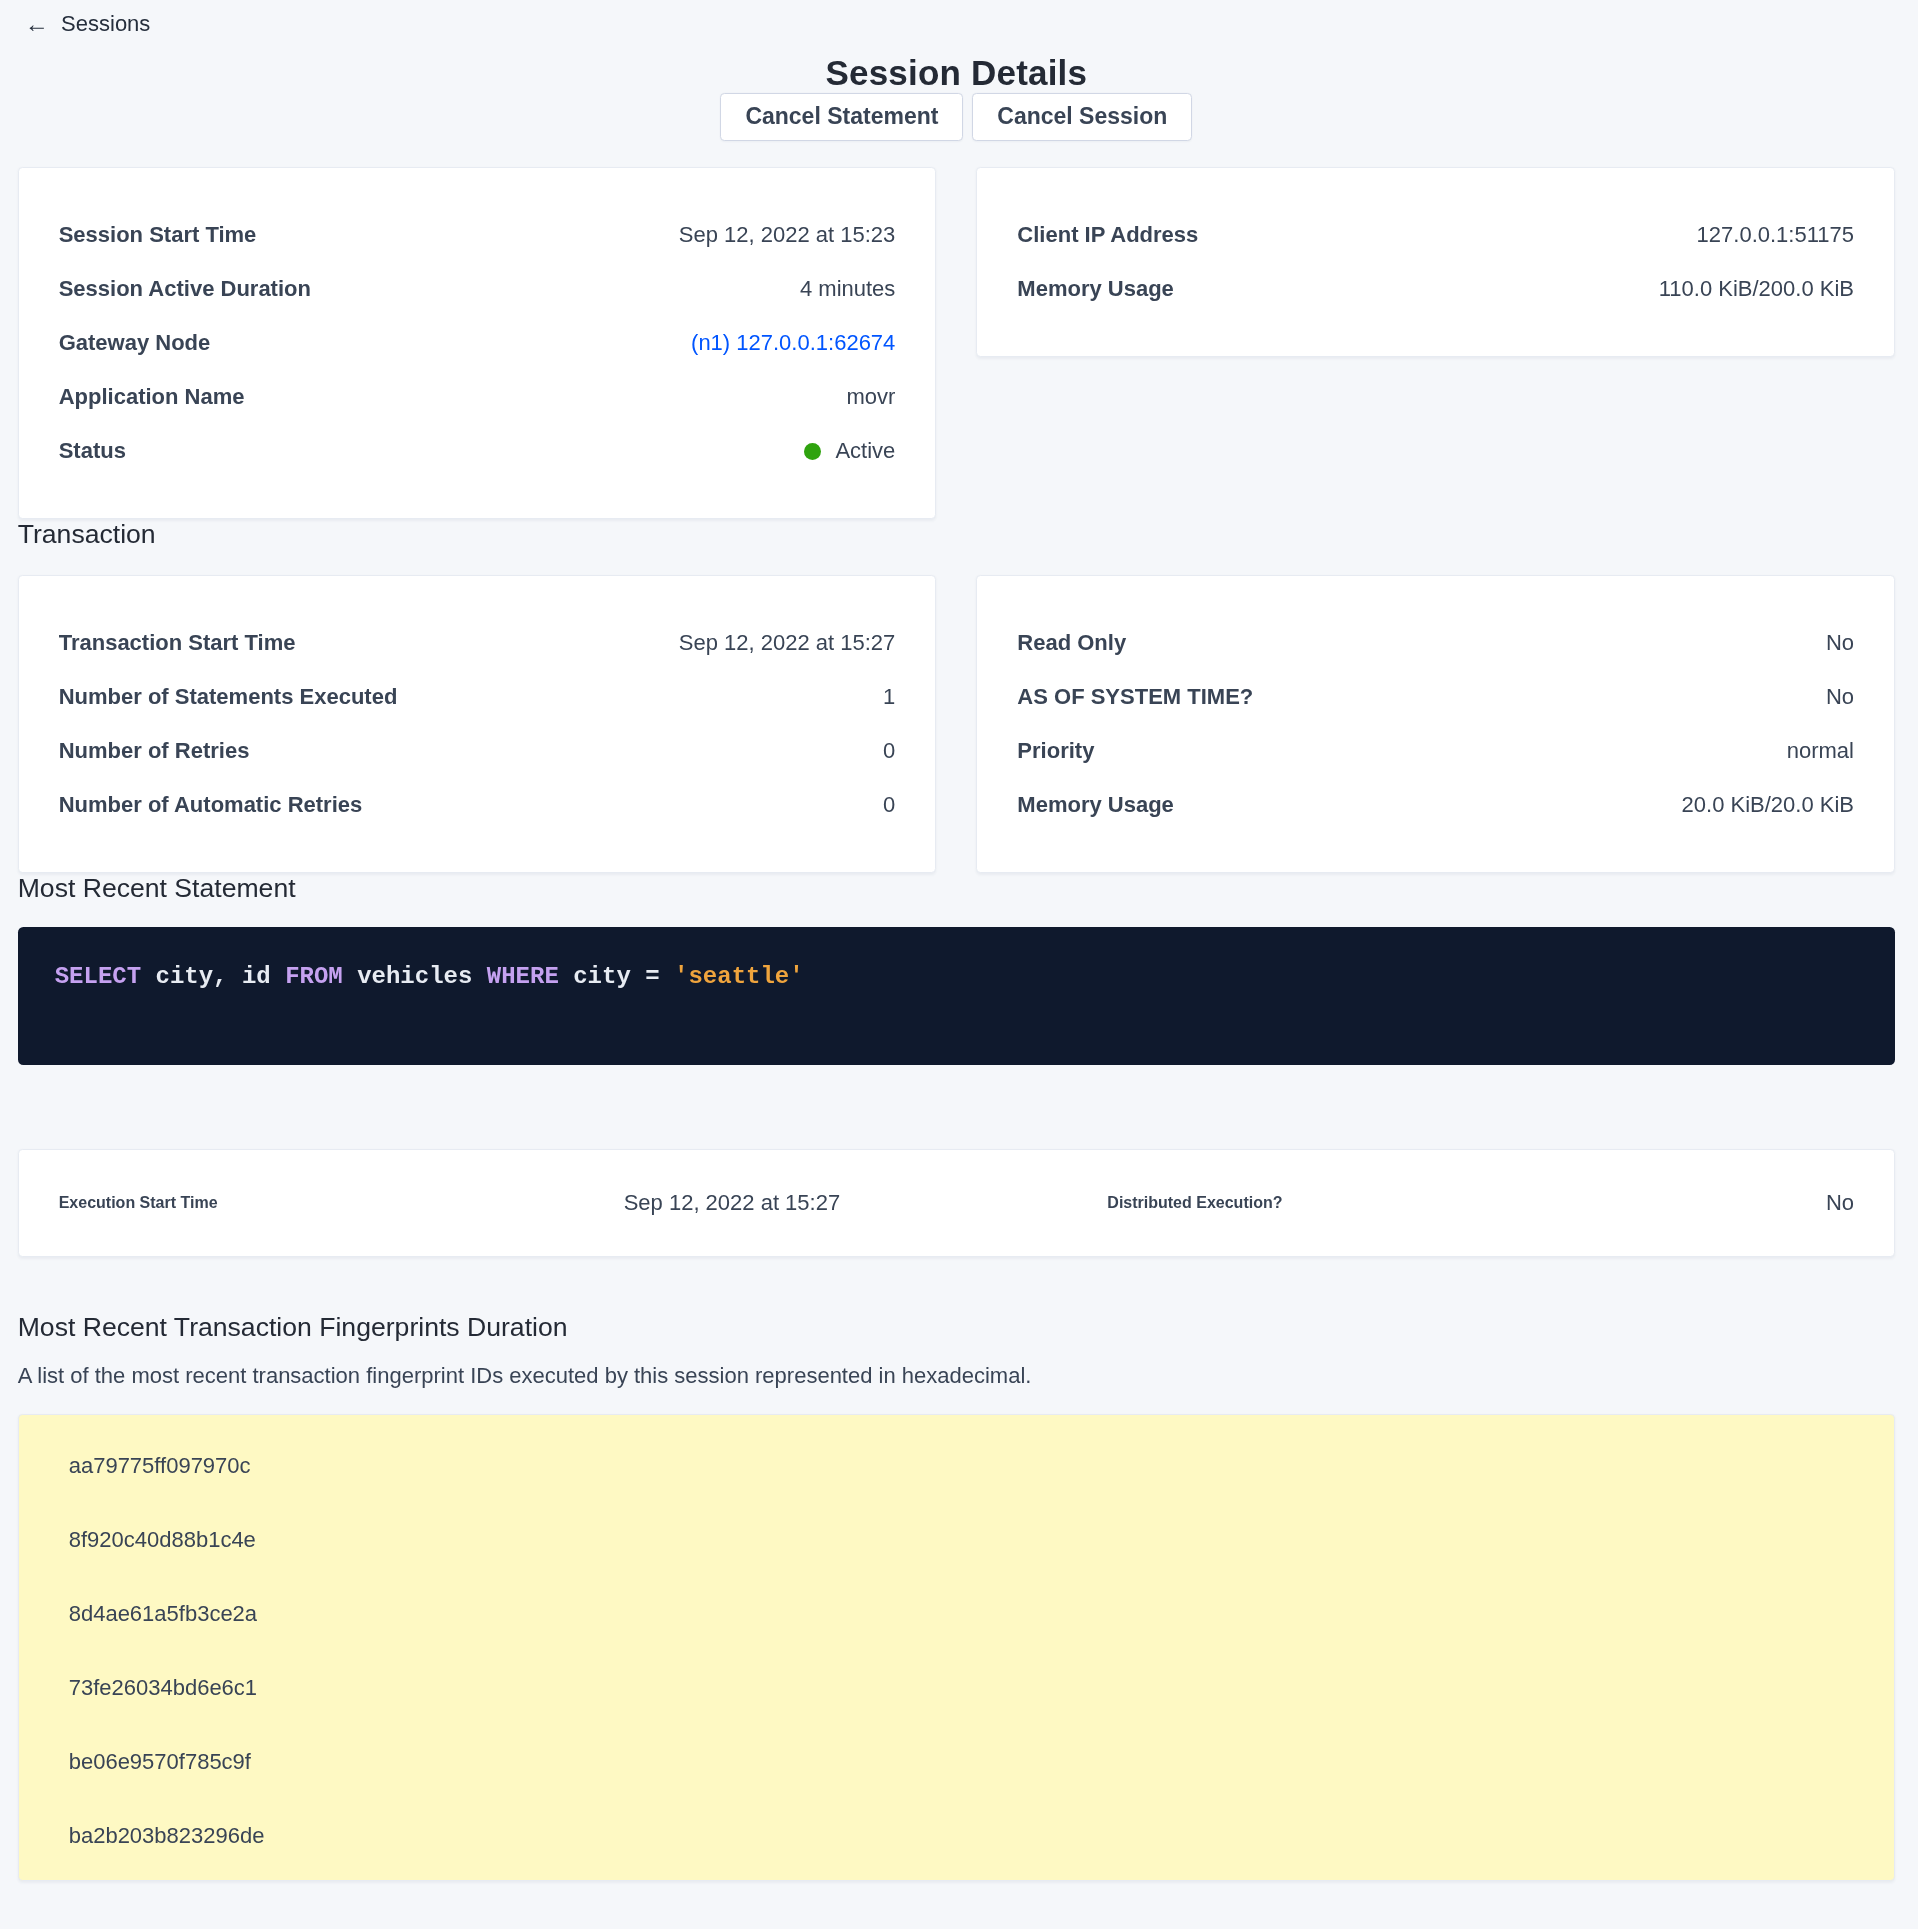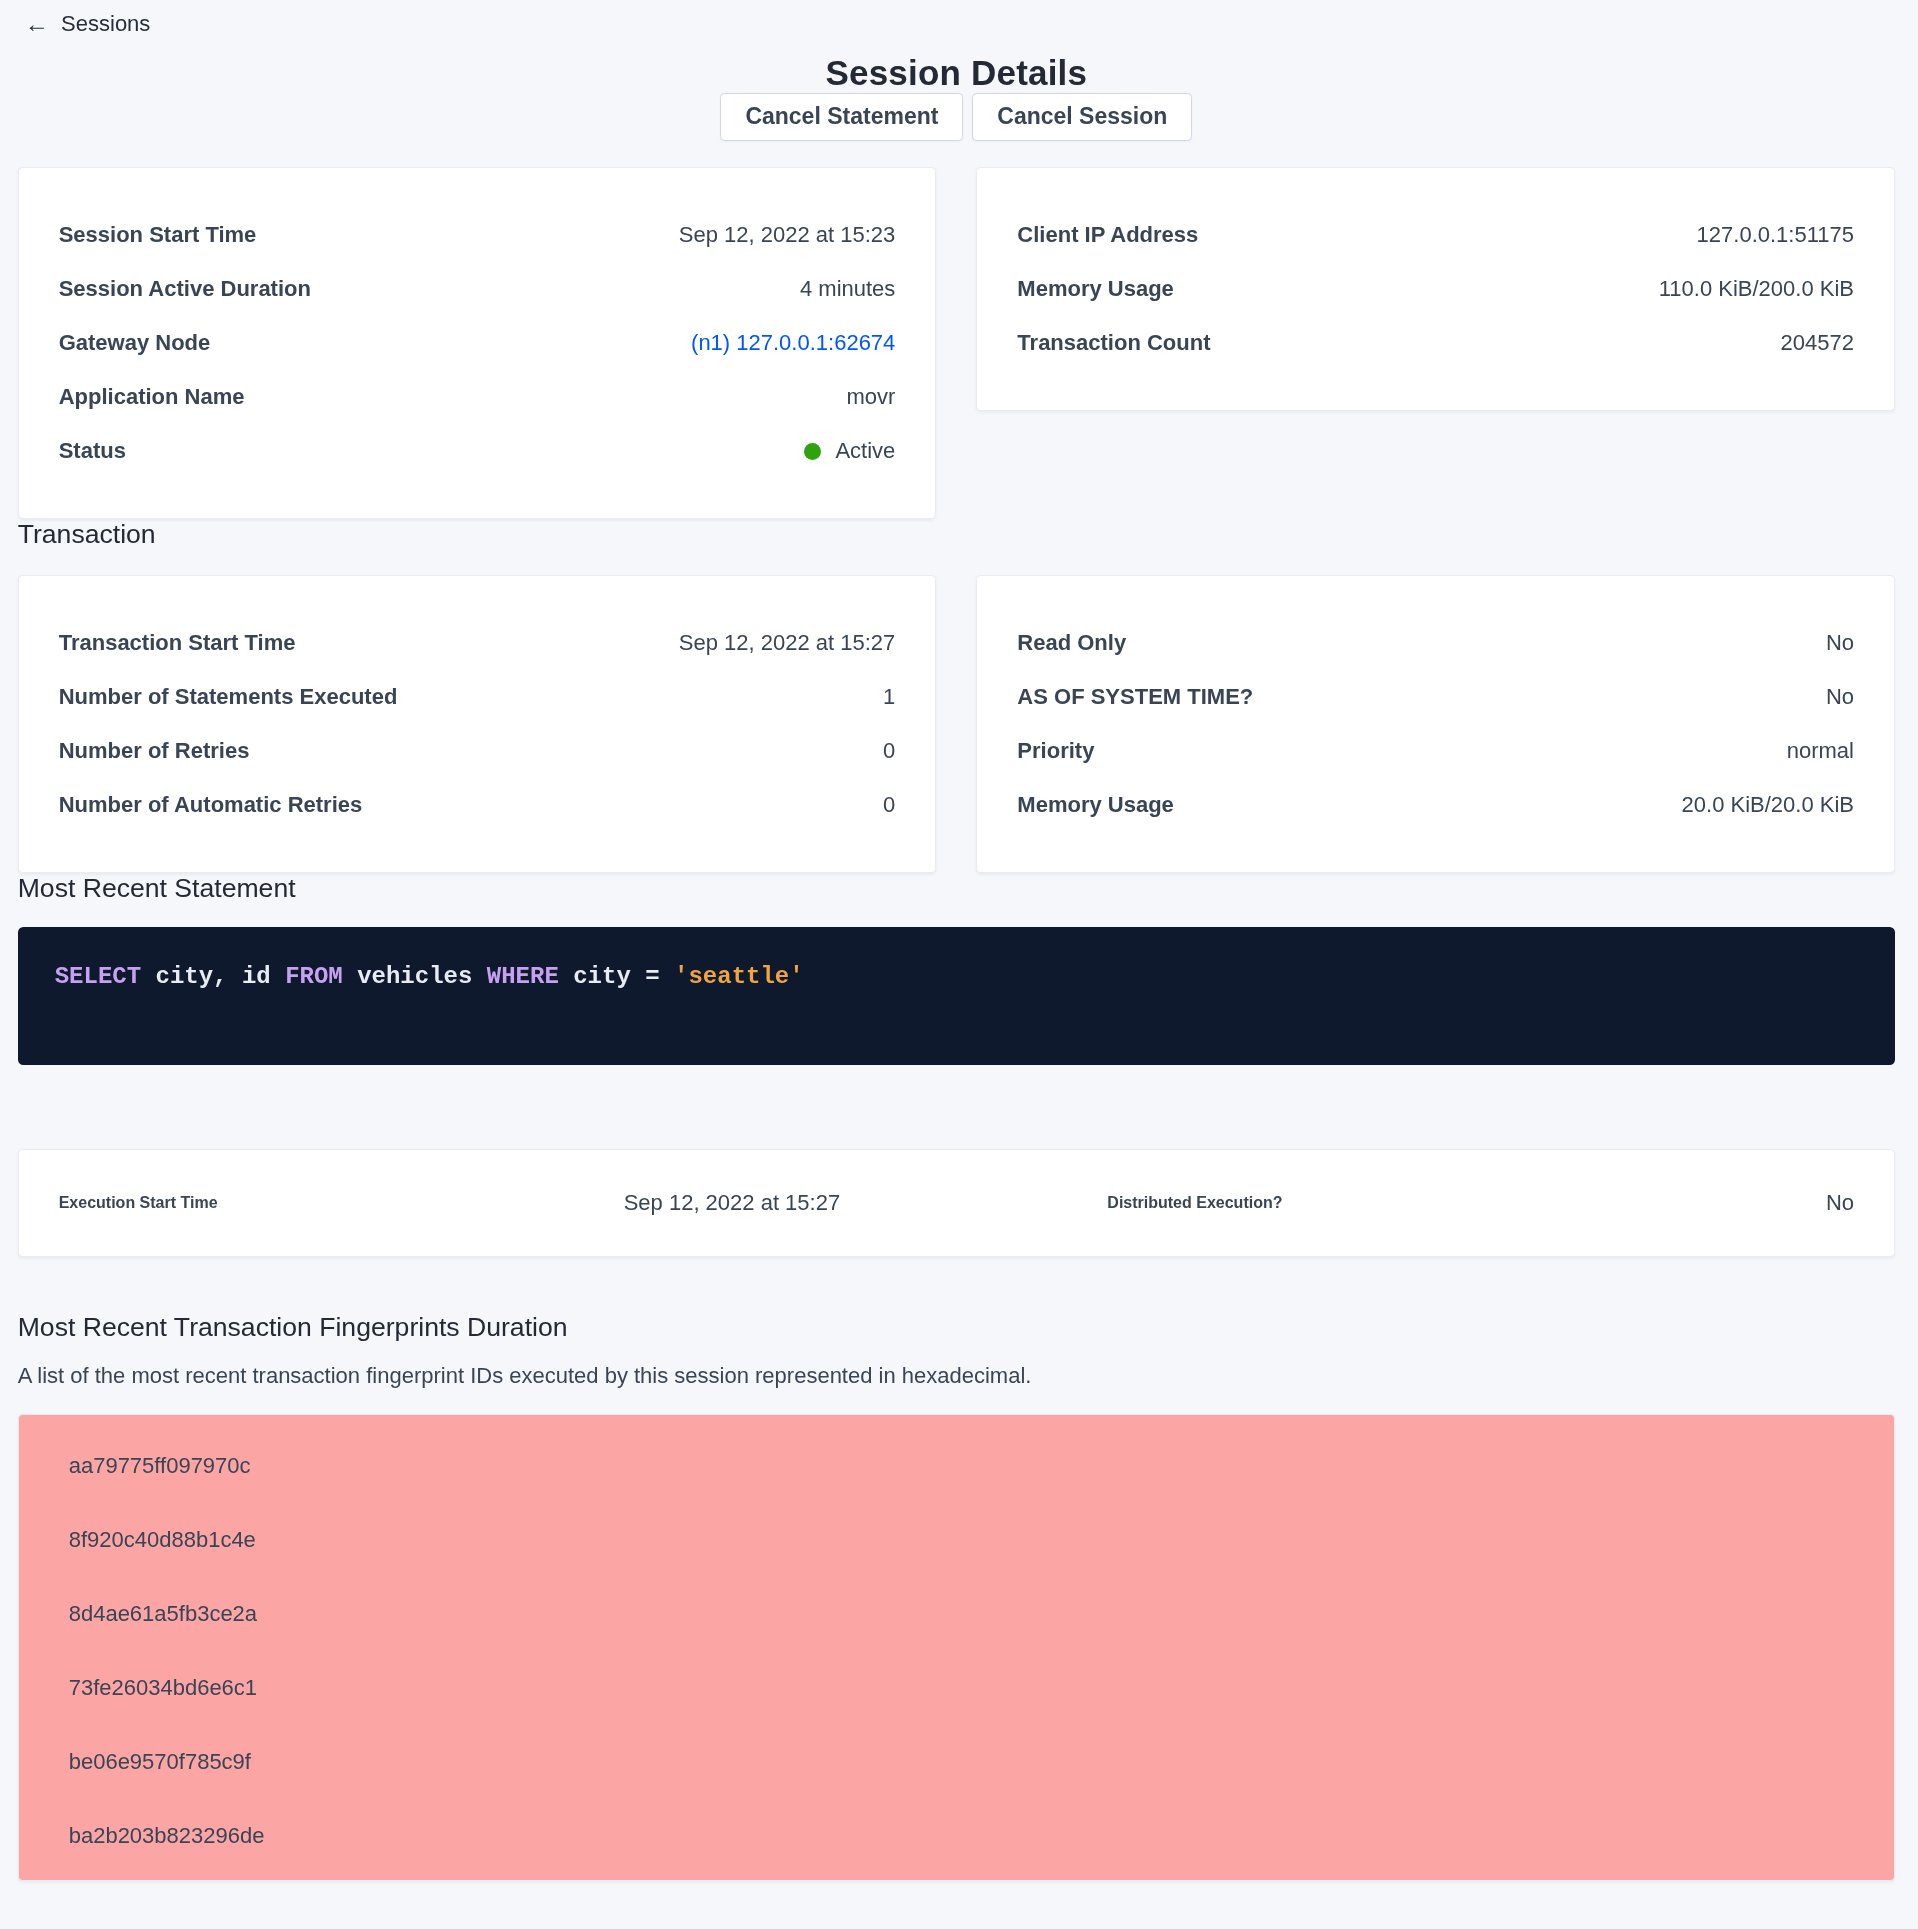--- a/index.html
+++ b/index.html
@@ -80,21 +80,21 @@
   .exec-card .v { font-size: 22px; color: #394455; }
   .exec-card .c2 { justify-self: center; }
   .exec-card .c3 { padding-left: 151px; }
   .exec-card .c4 { justify-self: end; }
 
   
   .fingerprints-heading { margin-top: 55px; }
   .fingerprints-desc { margin-top: 19.5px; font-size: 22px; color: #394455; }
   .fingerprints-card {
     margin-top: 25px;
-    background: #fca5a5; border: 0.9px solid #e7ebf2; border-radius: 4.4px;
+    background: #fef9c3; border: 0.9px solid #e7ebf2; border-radius: 4.4px;
     box-shadow: 0 1.8px 2.7px rgba(56,76,108,0.06);
     padding: 14px 0 7px 0;
   }
   .fp-item {
     height: 74px; display: flex; align-items: center;
     padding-left: 50px; font-size: 22px; color: #394455;
   }
 </style>
 </head>
 <body>
@@ -143,24 +143,20 @@
     </div>
 
     <div class="card">
       <div class="kv">
         <span class="k">Client IP Address</span>
         <span class="v">127.0.0.1:51175</span>
       </div>
       <div class="kv">
         <span class="k">Memory Usage</span>
         <span class="v">110.0 KiB/200.0 KiB</span>
-      </div>
-      <div class="kv">
-        <span class="k">Transaction Count</span>
-        <span class="v">204572</span>
       </div>
     </div>
   </div>
 
   
   <h2 class="section-heading">Transaction</h2>
 
   <div class="cards-row tight">
     <div class="card">
       <div class="kv">

